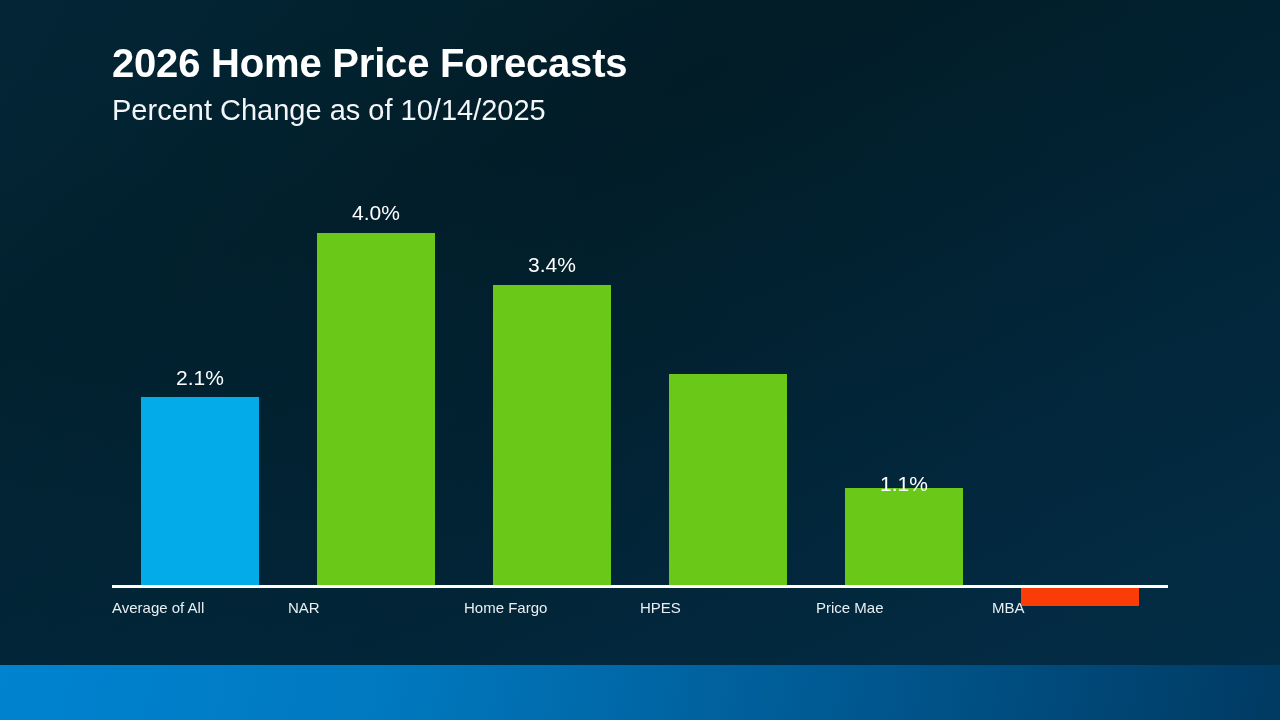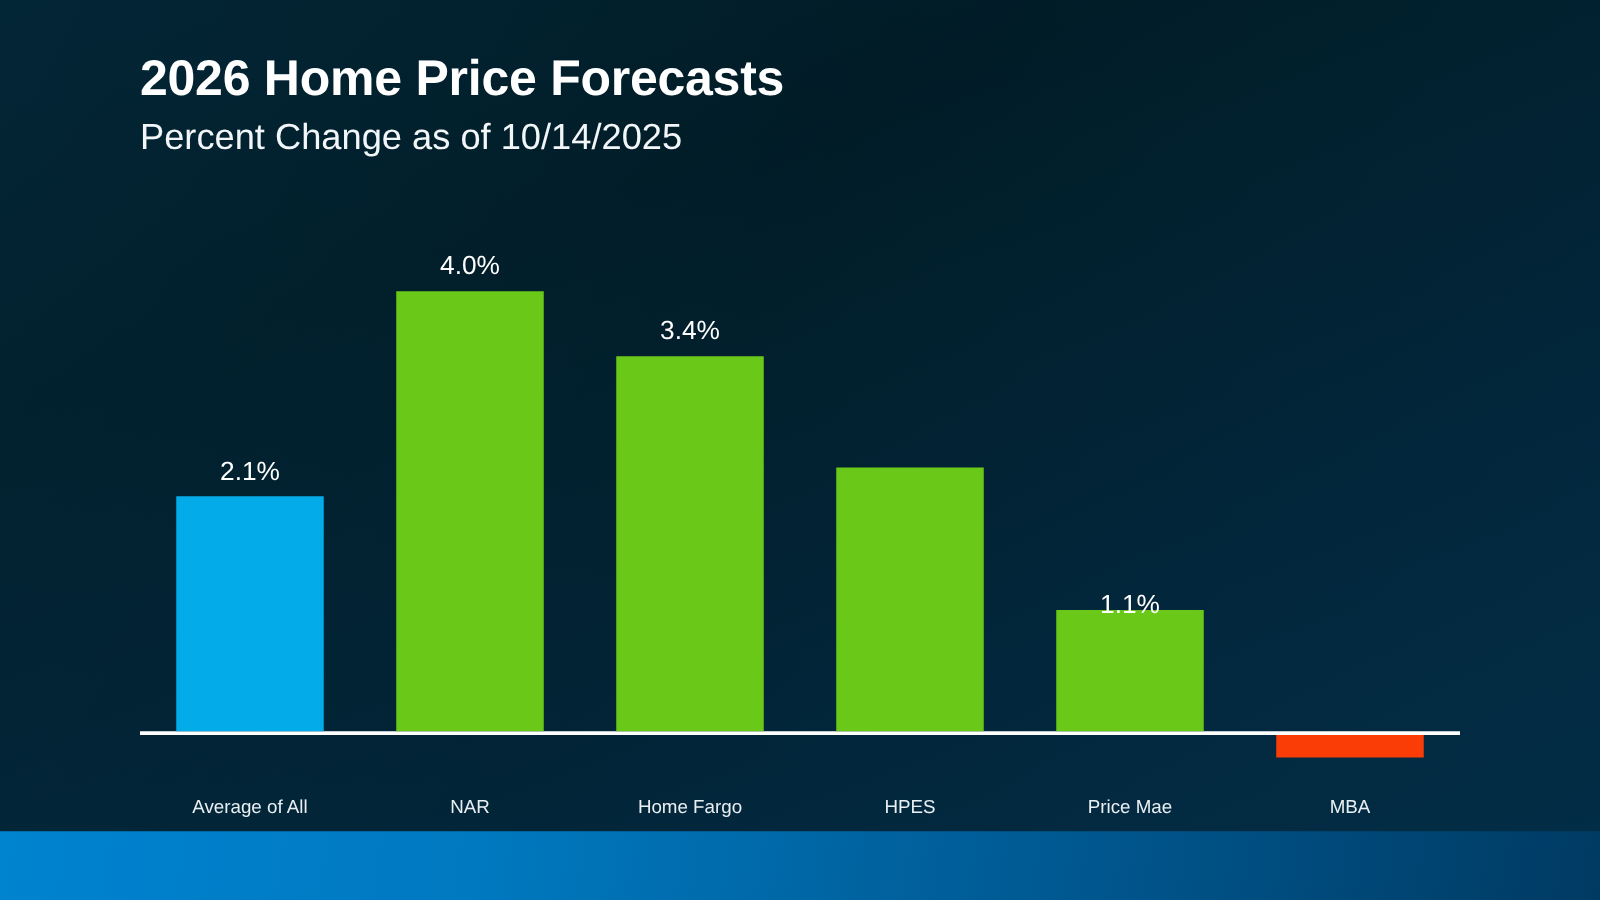--- a/index.html
+++ b/index.html
@@ -94,22 +94,22 @@
     text-align: center;
     font-size: 21px;
     color: #ffffff;
     white-space: nowrap;
   }
 
   .cat-label {
     position: absolute;
     width: 176px;
     left: 0;
-    top: 637px;
-    text-align: center;
+    top: 599px;
+    text-align: left;
     font-size: 15px;
     color: #e9eff3;
     white-space: nowrap;
   }
 
   
   .footer-band {
     position: absolute;
     left: 0;
     top: 665px;

